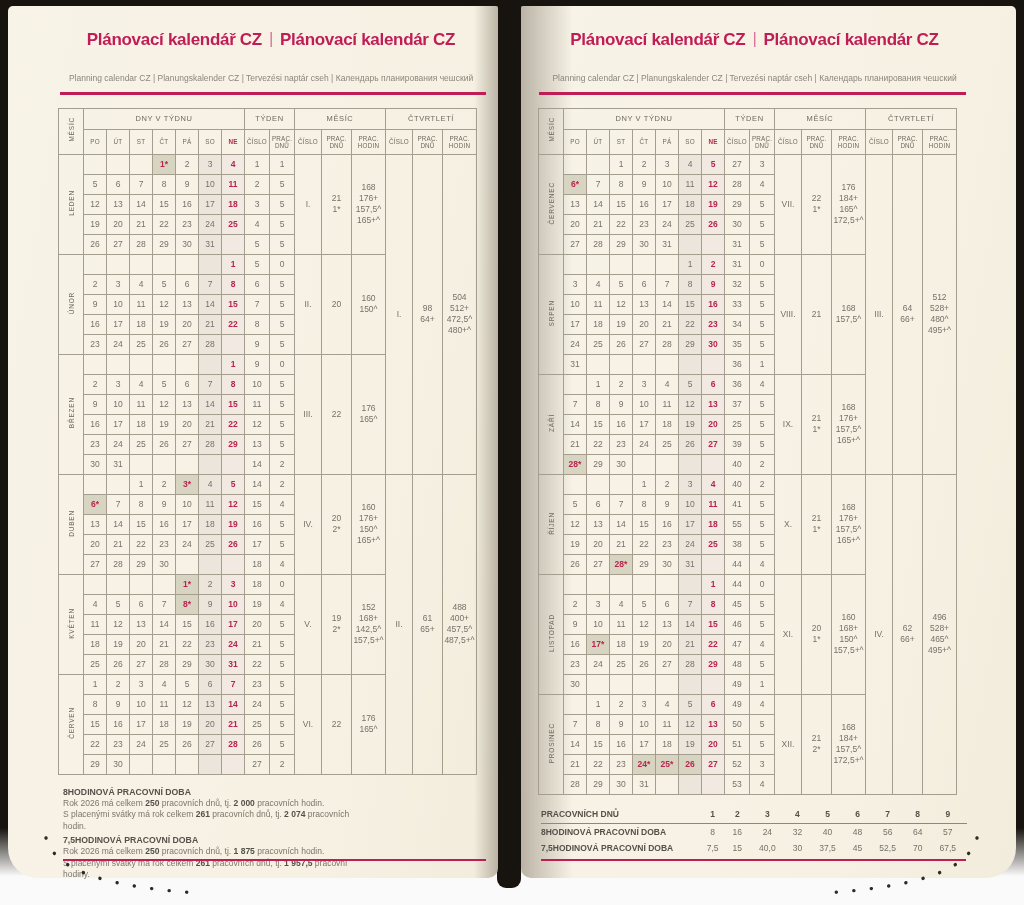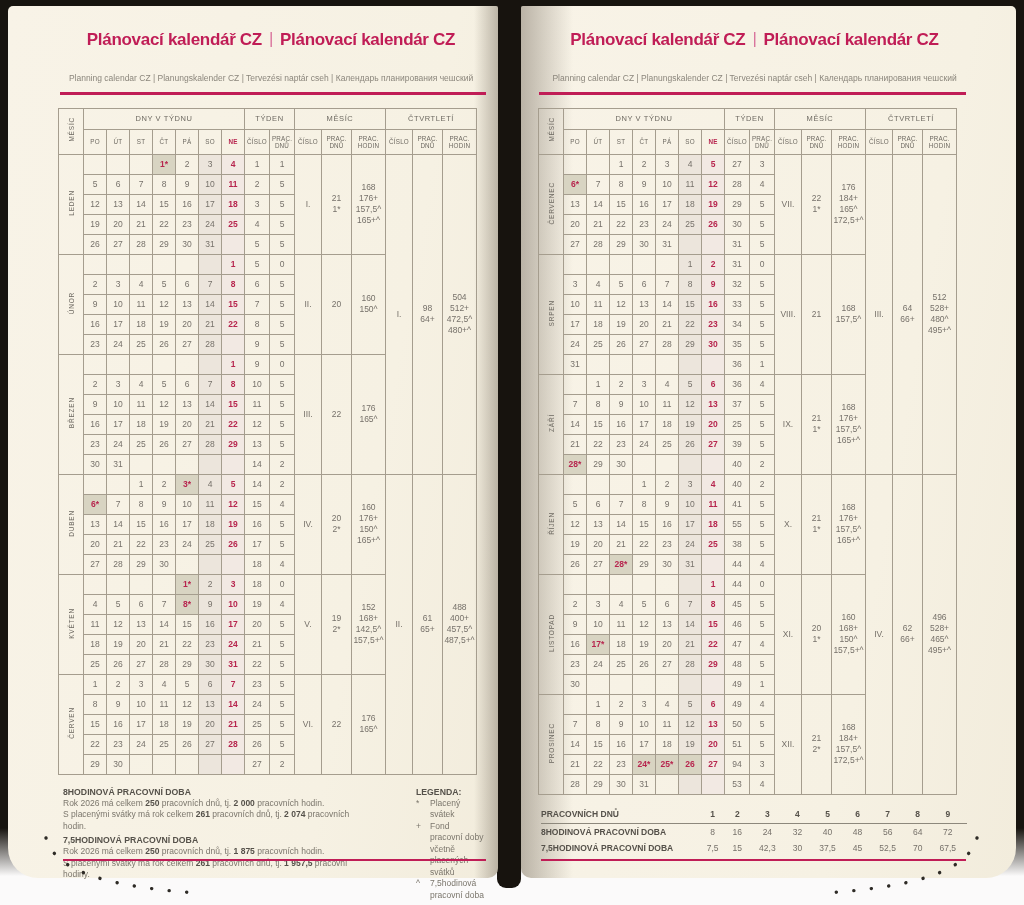--- a/index.html
+++ b/index.html
@@ -559,35 +559,20 @@
     </table>
   <div class="footer-left">
     <div class="worktime" id="worktime">
         <div class="ft-head">8HODINOVÁ PRACOVNÍ DOBA</div>
         <div class="ft-line"><span>Rok 2026 má celkem </span><span class="b">250</span><span> pracovních dnů, tj. </span><span class="b">2 000</span><span> pracovních hodin.</span></div>
         <div class="ft-line"><span>S placenými svátky má rok celkem </span><span class="b">261</span><span> pracovních dnů, tj. </span><span class="b">2 074</span><span> pracovních hodin.</span></div>
         <div class="ft-head">7,5HODINOVÁ PRACOVNÍ DOBA</div>
         <div class="ft-line"><span>Rok 2026 má celkem </span><span class="b">250</span><span> pracovních dnů, tj. </span><span class="b">1 875</span><span> pracovních hodin.</span></div>
         <div class="ft-line"><span>S placenými svátky má rok celkem </span><span class="b">261</span><span> pracovních dnů, tj. </span><span class="b">1 957,5</span><span> pracovní hodiny.</span></div>
       </div>
-    <div class="legend" id="legend">
-        <div class="legend-title">LEGENDA:</div>
-        <div class="legend-item">
-          <span class="sym">*</span>
-          <span class="desc">Placený svátek</span>
-        </div>
-        <div class="legend-item">
-          <span class="sym">+</span>
-          <span class="desc">Fond pracovní doby včetně placených svátků</span>
-        </div>
-        <div class="legend-item">
-          <span class="sym">^</span>
-          <span class="desc">7,5hodinová pracovní doba</span>
-        </div>
-      </div>
   </div>
   <div class="bottom-rule"></div>
 </div>
 
 <div class="page right">
   <div class="page-header">
     <div class="title">
       <span>Plánovací kalendář CZ</span><span class="sep">|</span><span>Plánovací kalendár CZ</span>
     </div>
     <div class="subtitle">Planning calendar CZ | Planungskalender CZ | Tervezési naptár cseh | Календарь планирования чешский</div>
@@ -1061,21 +1046,21 @@
           <td class="wk">5</td>
         </tr>
         <tr>
           <td class="day">21</td>
           <td class="day">22</td>
           <td class="day">23</td>
           <td class="day hol">24*</td>
           <td class="day hol">25*</td>
           <td class="day sat hol">26</td>
           <td class="day sun">27</td>
-          <td class="wk">94</td>
+          <td class="wk">52</td>
           <td class="wk">3</td>
         </tr>
         <tr>
           <td class="day">28</td>
           <td class="day">29</td>
           <td class="day">30</td>
           <td class="day">31</td>
           <td class="day"></td>
           <td class="day sat"></td>
           <td class="day sun"></td>
@@ -1104,27 +1089,27 @@
           <tr>
             <td class="lbl">8HODINOVÁ PRACOVNÍ DOBA</td>
             <td class="val">8</td>
             <td class="val">16</td>
             <td class="val">24</td>
             <td class="val">32</td>
             <td class="val">40</td>
             <td class="val">48</td>
             <td class="val">56</td>
             <td class="val">64</td>
-            <td class="val">72</td>
+            <td class="val">57</td>
           </tr>
           <tr>
             <td class="lbl">7,5HODINOVÁ PRACOVNÍ DOBA</td>
             <td class="val">7,5</td>
             <td class="val">15</td>
-            <td class="val">42,3</td>
+            <td class="val">40,0</td>
             <td class="val">30</td>
             <td class="val">37,5</td>
             <td class="val">45</td>
             <td class="val">52,5</td>
             <td class="val">70</td>
             <td class="val">67,5</td>
           </tr>
         </tbody>
       </table>
   </div>

